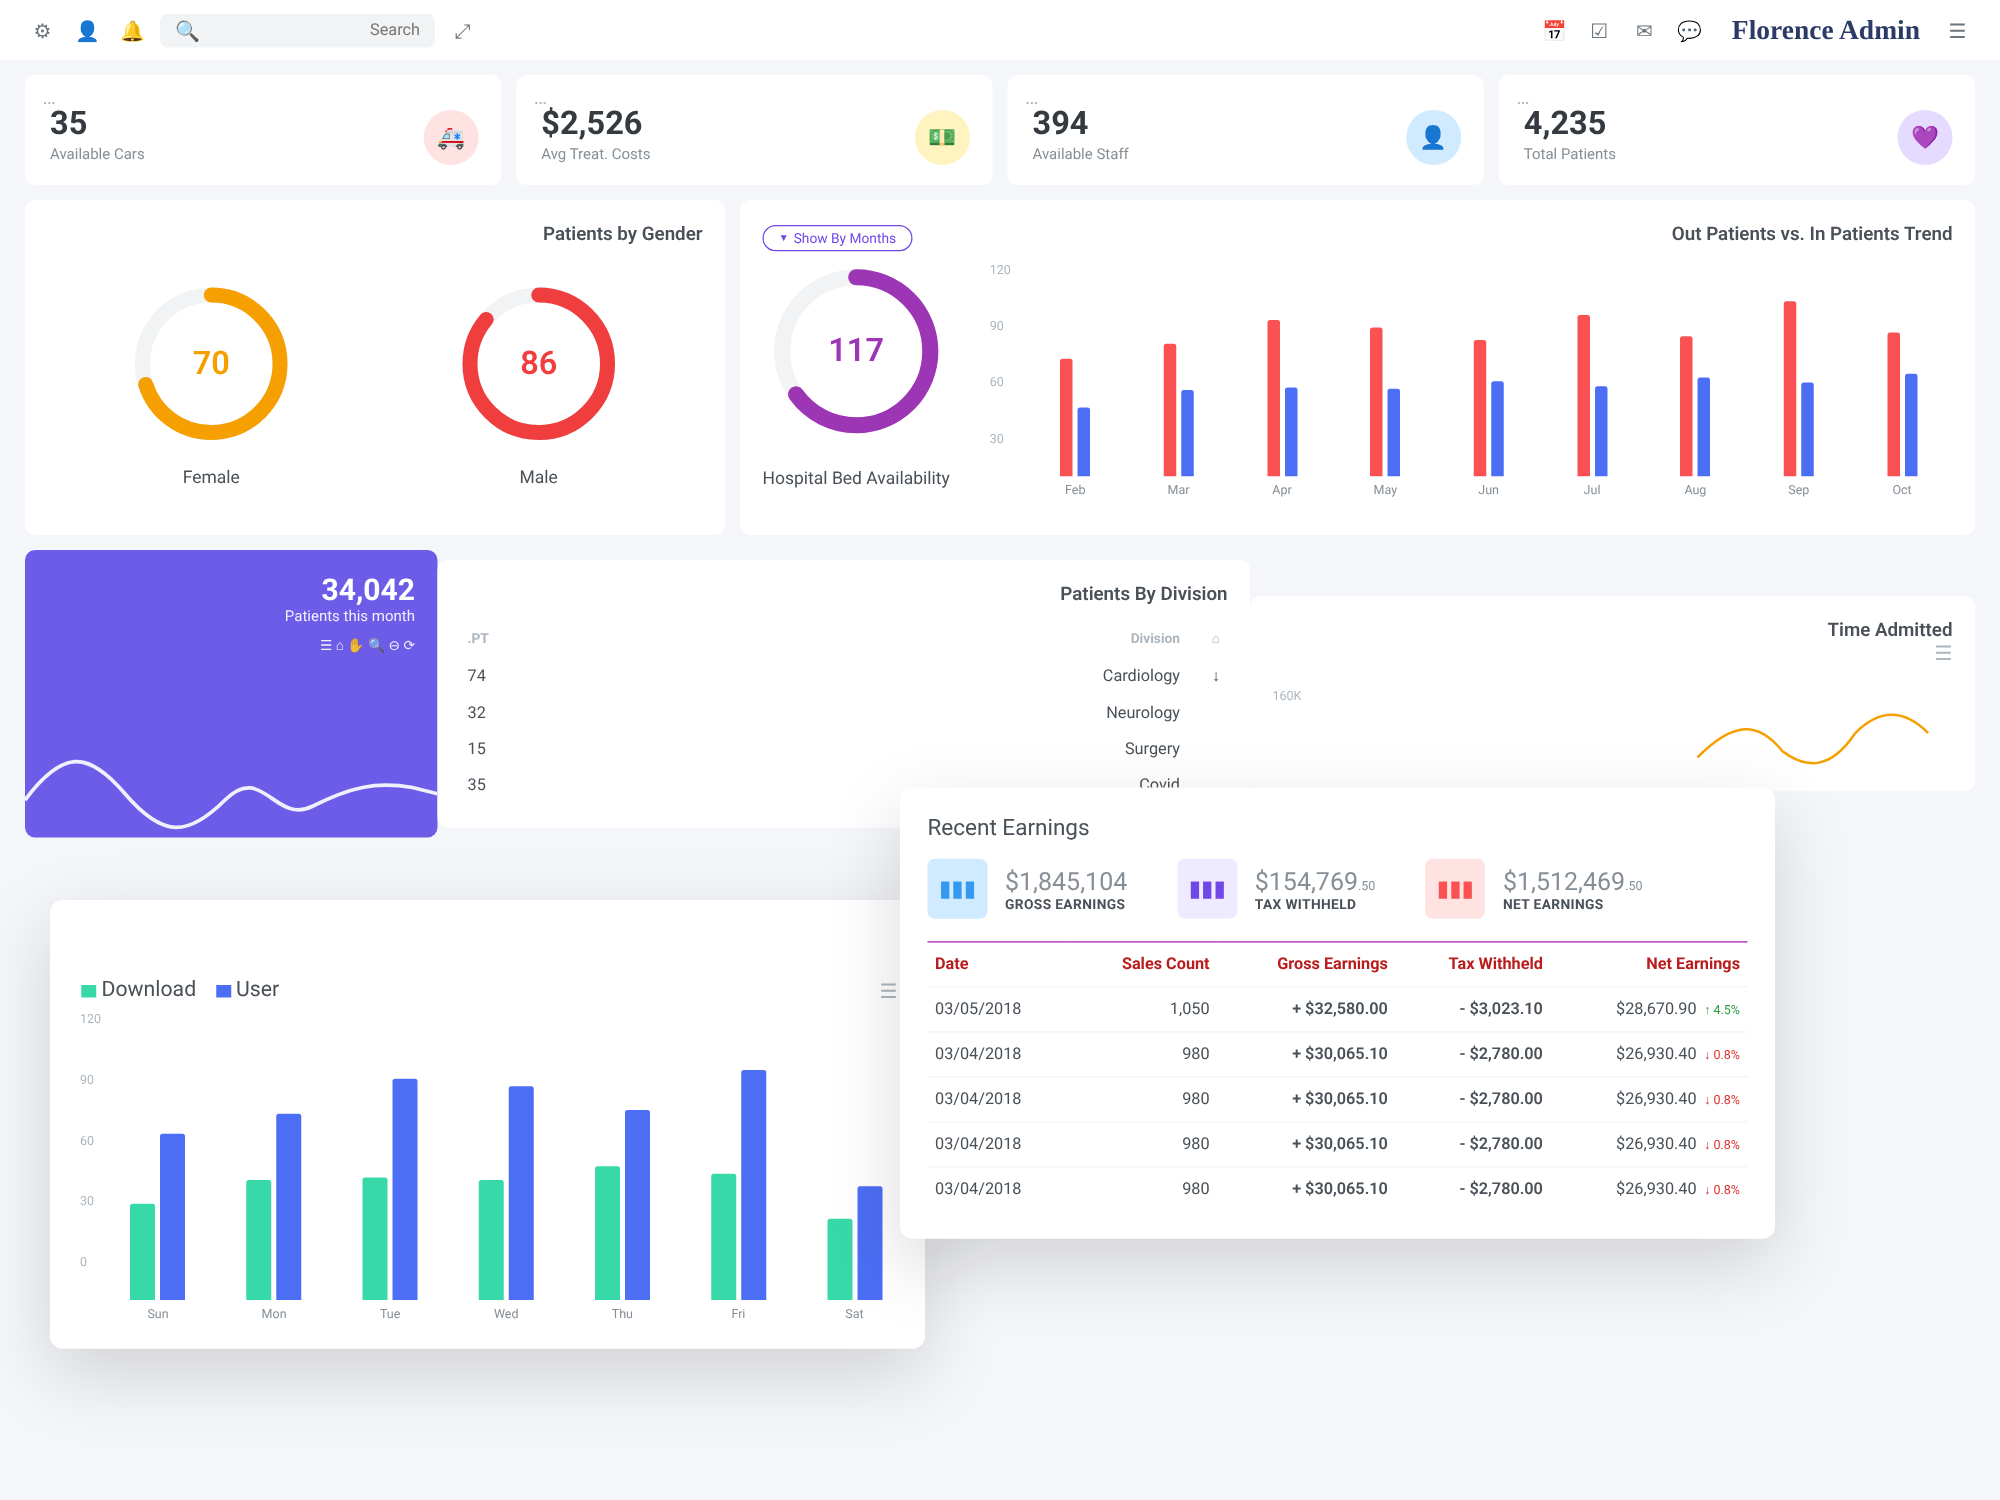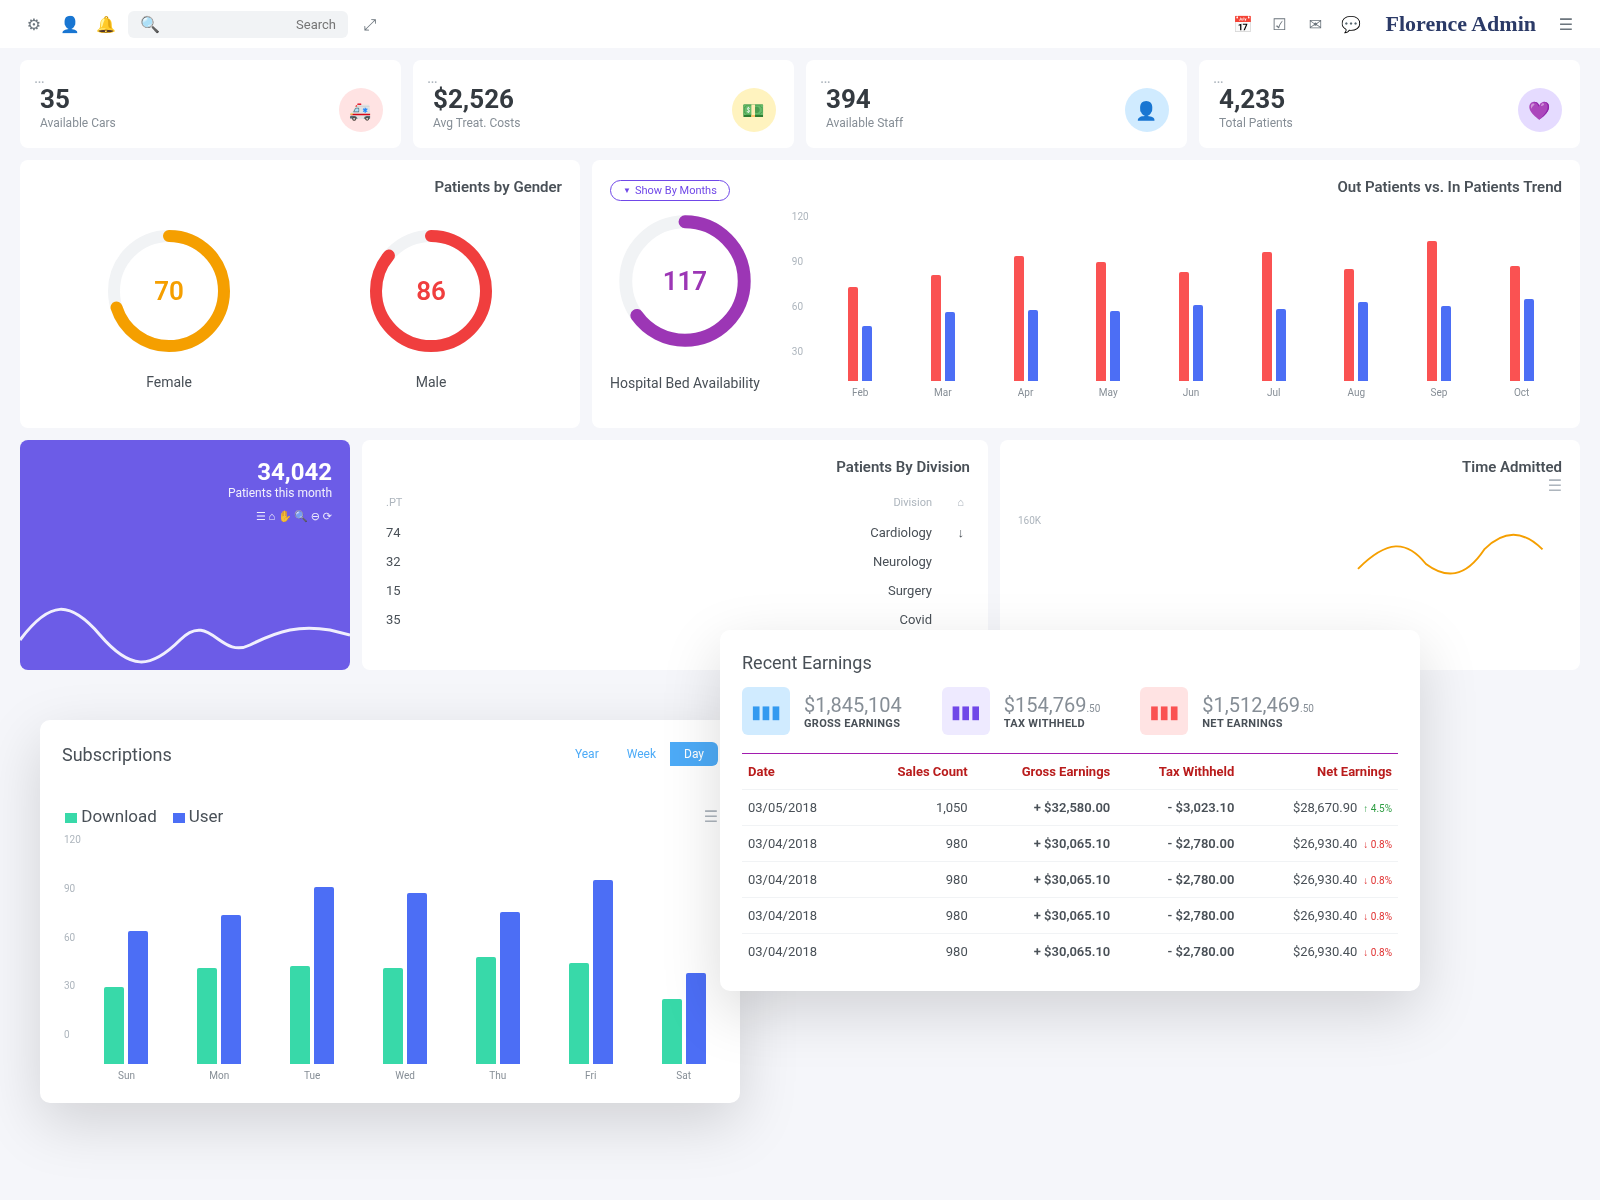--- a/index.html
+++ b/index.html
@@ -27,28 +27,28 @@
 .donut-label { margin-top:18px; font-size:14px; color:#495057; }
 .pill-btn { border:1px solid #7048e8; color:#7048e8; background:#fff; border-radius:14px; font-size:11px; padding:3px 12px; display:inline-flex; align-items:center; gap:4px; cursor:pointer; }
 .legend-row { display:flex; justify-content:flex-end; gap:12px; font-size:11px; color:#495057; margin-bottom:6px; }
 .legend-sq { display:inline-block; width:12px; height:10px; margin-left:3px; vertical-align:middle; }
 .bar-chart { display:flex; align-items:flex-end; height:170px; gap:18px; padding:0 8px; position:relative;justify-content:flex-end; }
 .y-axis { position:absolute; left:-28px; top:0; bottom:24px; display:flex; flex-direction:column; justify-content:space-between; font-size:10px; color:#adb5bd; }
 .bar-group { display:flex; align-items:flex-end; gap:4px; flex:1; justify-content:center; position:relative; }
 .bar { width:10px; border-radius:2px 2px 0 0; }
 .bar-labels { display:flex; padding:0 8px; gap:18px; margin-top:6px; }
 .bar-labels span { flex:1; text-align:center; font-size:10px; color:#868e96; }
-.row3 { display:flex; gap:12px; padding:0 20px 12px; }
+.row3 { display:flex; gap:0; padding:0 20px 12px;align-items:center; }
 .purple-card { background:#6c5ce7; color:#fff; border-radius:8px; padding:18px; width:330px; height:230px; overflow:hidden; position:relative;}
 .purple-card .big { font-size:24px; font-weight:700; text-align:right; }
 .purple-card .sub { font-size:12px; text-align:right; opacity:.9; }
 .toolbar-icons { display:flex; justify-content:flex-end; gap:6px; margin-top:10px; font-size:11px; opacity:.9;}
 .division-card { flex:1;}
 .division-table { width:100%; font-size:13px; }
-.division-table th { text-align:left; color:#adb5bd; font-weight:400; font-size:11px; padding:8px 4px; }
+.division-table th { text-align:left; color:#adb5bd; font-weight:700; font-size:11px; padding:8px 4px; }
 .division-table th:last-child, .division-table td:last-child { text-align:right;}
 .division-table td { padding:6px 4px; color:#495057;}
 .time-card { width:580px; }
 .floating { position:absolute; background:#fff; border-radius:10px; box-shadow:0 20px 60px rgba(0,0,0,.15); }
 #subs-card { left:40px; top:720px; width:700px; padding:22px;}
 #earnings-card { left:720px; top:630px; width:700px; padding:22px;}
 .tabbtns { display:inline-flex; background:#fff; border-radius:6px; overflow:hidden; float:right; }
 .tabbtns .tb { padding:5px 14px; font-size:12px; color:#4dabf7; cursor:pointer; }
 .tabbtns .tb.active { background:#4dabf7; color:#fff; }
 #sub-chart-wrap { margin-top:40px;}
@@ -285,28 +285,20 @@
     </div>
     <div style="text-align:right" class="ham-min">☰</div>
     <div style="margin-top:20px;font-size:10px;color:#adb5bd">160K</div>
     <svg viewBox="0 0 560 50" style="width:100%;margin-top:4px">
         <path d="M350,40 C380,10 400,10 420,35 C440,50 460,50 480,20 C500,0 520,0 540,20" stroke="#f59f00" stroke-width="2" fill="none"></path>
       </svg>
   </div>
 </div>
 
 <div class="floating" id="subs-card">
-  <div style="display:flex;justify-content:space-between;align-items:center">
-    <div style="font-size:18px;color:#495057">Subscriptions</div>
-    <div class="tabbtns">
-      <div class="tb">Year</div>
-      <div class="tb">Week</div>
-      <div class="tb active">Day</div>
-    </div>
-  </div>
   <div id="sub-chart-wrap">
     <div style="display:flex;justify-content:space-between;align-items:center;margin-bottom:8px">
       <div style="font-size:17px;color:#495057">
         <span class="legend-sq" style="background:#38d9a9"></span> <span>Download</span>
         &nbsp;&nbsp;<span class="legend-sq" style="background:#4c6ef5"></span> <span>User</span>
       </div>
       <div class="ham-min">☰</div>
     </div>
     <div style="position:relative;padding-left:30px">
       <div class="bar-chart" id="subs-chart" style="height:230px;gap:40px">

